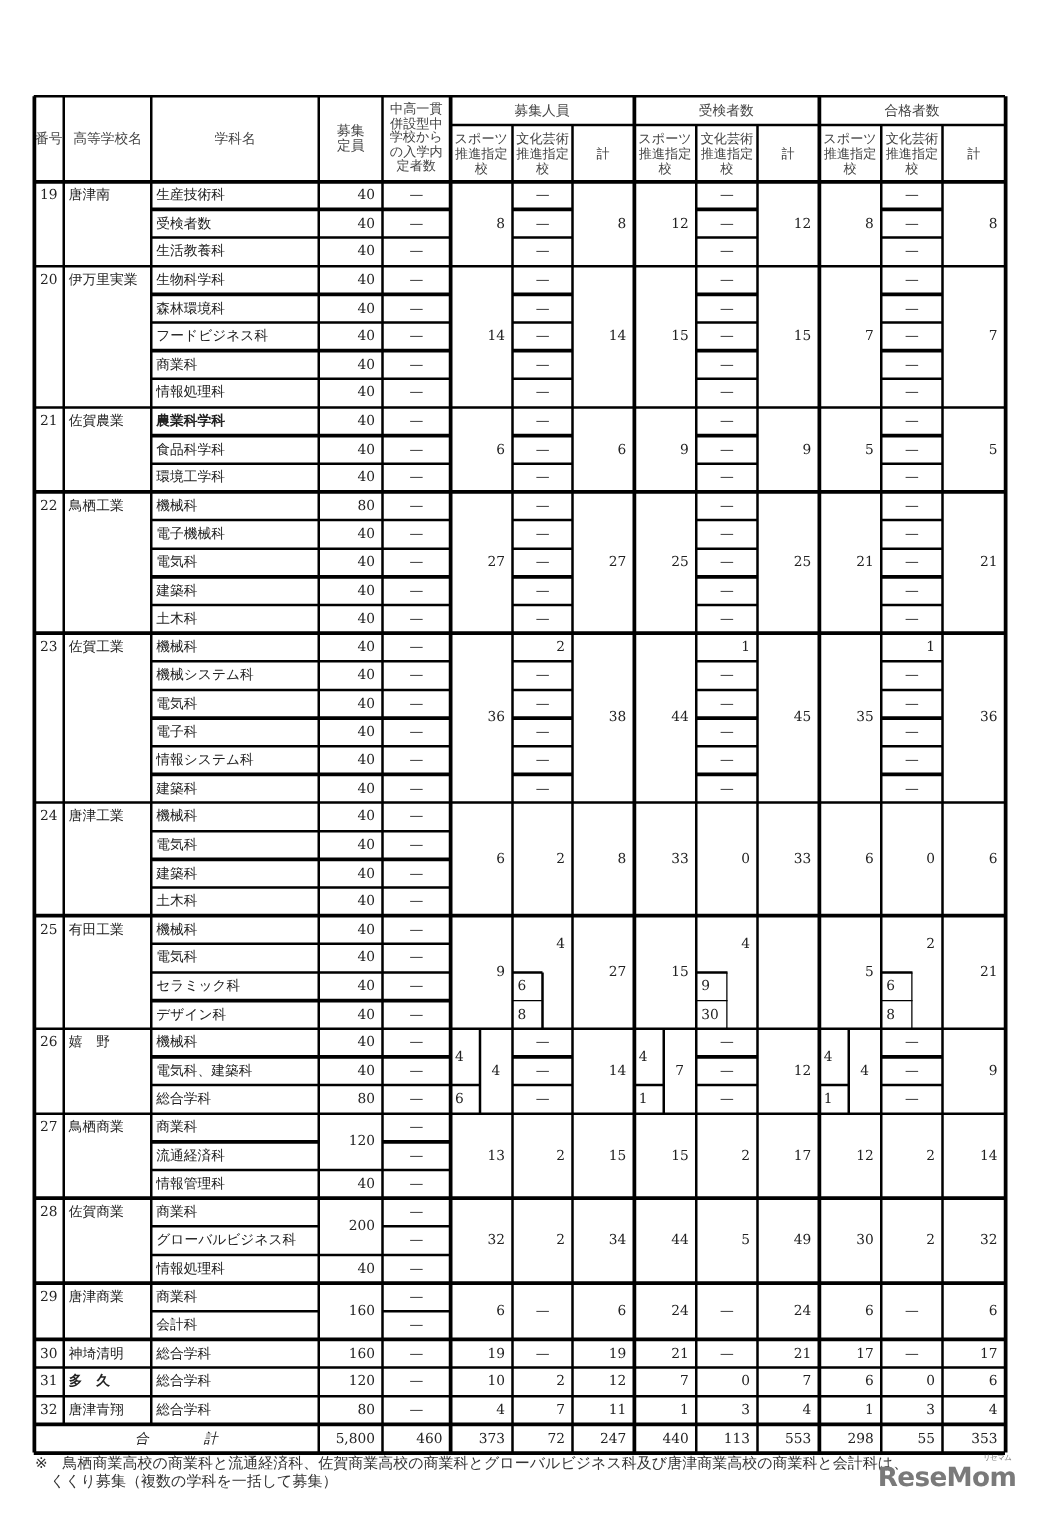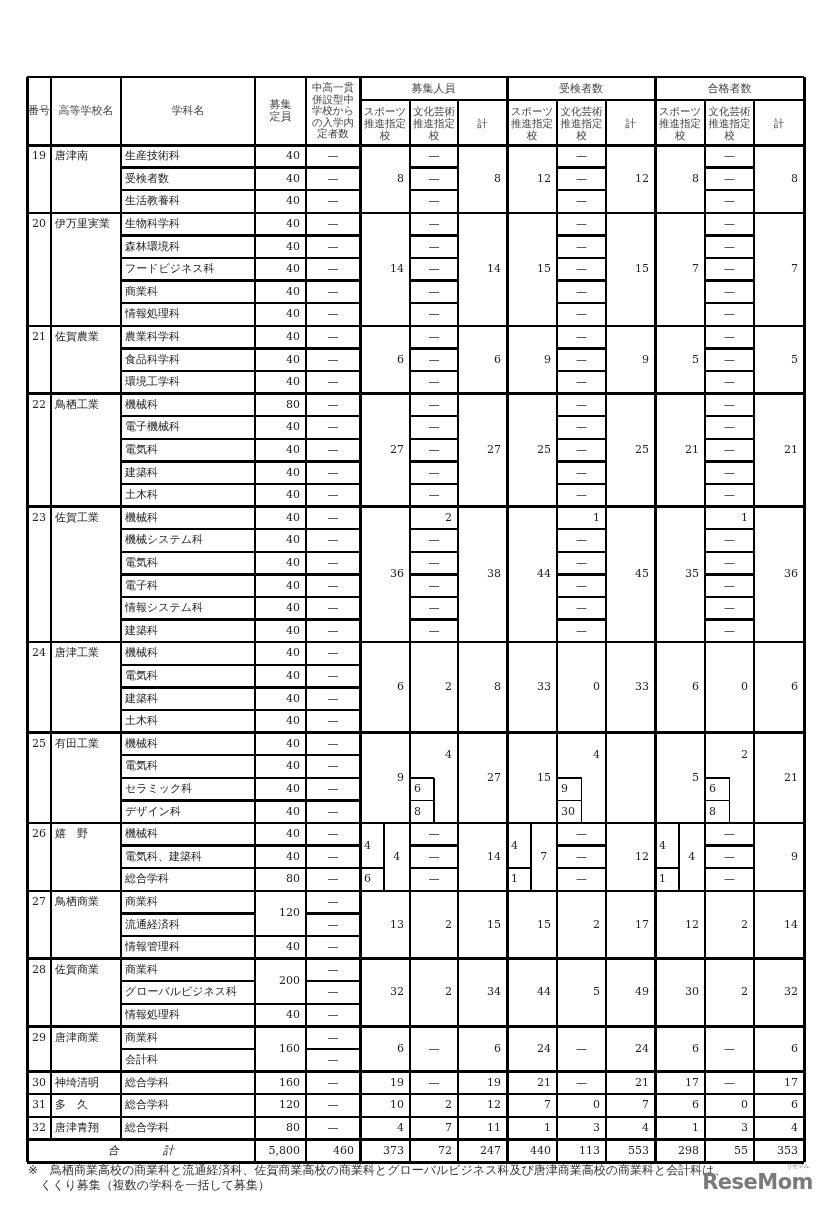--- a/index.html
+++ b/index.html
@@ -135,21 +135,21 @@
     <div class="c m" style="left: 705px; top: 258px; width: 49px; height: 22.6px;">—</div>
     <div class="ln" style="left: 705px; top: 256.75px; width: 49px; height: 2.5px;"></div>
     <div class="c m" style="left: 705px; top: 280.6px; width: 49px; height: 22.6px;">—</div>
     <div class="ln" style="left: 705px; top: 279.35px; width: 49px; height: 2.5px;"></div>
     <div class="c m" style="left: 705px; top: 303.2px; width: 49px; height: 22.6px;">—</div>
     <div class="ln" style="left: 705px; top: 301.95px; width: 49px; height: 2.5px;"></div>
     <div class="c r" style="left: 754px; top: 212.8px; width: 50px; height: 113px;">7</div>
     <div class="ln" style="left: 27px; top: 211.55px; width: 777px; height: 2.5px;"></div>
     <div class="c m" style="left: 27px; top: 325.8px; width: 24px; height: 22.6px;">21</div>
     <div class="c l" style="left: 51px; top: 325.8px; width: 70px; height: 22.6px; text-align: right;">佐賀農業</div>
-    <div class="c l" style="left: 121px; top: 325.8px; width: 144px; height: 22.6px;">農業科学科</div>
+    <div class="c l" style="left: 121px; top: 325.8px; width: 144px; height: 22.6px; font-weight: bold;">農業科学科</div>
     <div class="c r" style="left: 255px; top: 325.8px; width: 51px; height: 22.6px;">40</div>
     <div class="c m" style="left: 306px; top: 325.8px; width: 54px; height: 22.6px;">—</div>
     <div class="c l" style="left: 121px; top: 348.4px; width: 134px; height: 22.6px;">食品科学科</div>
     <div class="c r" style="left: 255px; top: 348.4px; width: 51px; height: 22.6px;">40</div>
     <div class="c m" style="left: 306px; top: 348.4px; width: 54px; height: 22.6px;">—</div>
     <div class="ln" style="left: 121px; top: 347.15px; width: 134px; height: 2.5px;"></div>
     <div class="ln" style="left: 306px; top: 347.15px; width: 54px; height: 2.5px;"></div>
     <div class="c l" style="left: 121px; top: 371px; width: 134px; height: 22.6px;">環境工学科</div>
     <div class="c r" style="left: 255px; top: 371px; width: 51px; height: 22.6px;">40</div>
     <div class="c m" style="left: 306px; top: 371px; width: 54px; height: 22.6px;">—</div>
@@ -526,21 +526,21 @@
     <div class="c m" style="left: 410px; top: 1071.6px; width: 48px; height: 22.6px;">—</div>
     <div class="c r" style="left: 458px; top: 1071.6px; width: 49px; height: 22.6px;">19</div>
     <div class="c r" style="left: 507px; top: 1071.6px; width: 50px; height: 22.6px;">21</div>
     <div class="c m" style="left: 557px; top: 1071.6px; width: 49px; height: 22.6px;">—</div>
     <div class="c r" style="left: 606px; top: 1071.6px; width: 49px; height: 22.6px;">21</div>
     <div class="c r" style="left: 655px; top: 1071.6px; width: 50px; height: 22.6px;">17</div>
     <div class="c m" style="left: 705px; top: 1071.6px; width: 49px; height: 22.6px;">—</div>
     <div class="c r" style="left: 754px; top: 1071.6px; width: 50px; height: 22.6px;">17</div>
     <div class="ln" style="left: 27px; top: 1070.35px; width: 777px; height: 2.5px;"></div>
     <div class="c m" style="left: 27px; top: 1094.2px; width: 24px; height: 22.6px;">31</div>
-    <div class="c l" style="left: 51px; top: 1094.2px; width: 70px; height: 22.6px;">多　久</div>
+    <div class="c l" style="left: 51px; top: 1094.2px; width: 70px; height: 22.6px; font-weight: bold;">多　久</div>
     <div class="c l" style="left: 121px; top: 1094.2px; width: 134px; height: 22.6px;">総合学科</div>
     <div class="c r" style="left: 255px; top: 1094.2px; width: 51px; height: 22.6px;">120</div>
     <div class="c m" style="left: 306px; top: 1094.2px; width: 54px; height: 22.6px;">—</div>
     <div class="c r" style="left: 360px; top: 1094.2px; width: 50px; height: 22.6px;">10</div>
     <div class="c r" style="left: 410px; top: 1094.2px; width: 48px; height: 22.6px;">2</div>
     <div class="c r" style="left: 458px; top: 1094.2px; width: 49px; height: 22.6px;">12</div>
     <div class="c r" style="left: 507px; top: 1094.2px; width: 50px; height: 22.6px;">7</div>
     <div class="c r" style="left: 557px; top: 1094.2px; width: 49px; height: 22.6px;">0</div>
     <div class="c r" style="left: 606px; top: 1094.2px; width: 49px; height: 22.6px;">7</div>
     <div class="c r" style="left: 655px; top: 1094.2px; width: 50px; height: 22.6px;">6</div>

